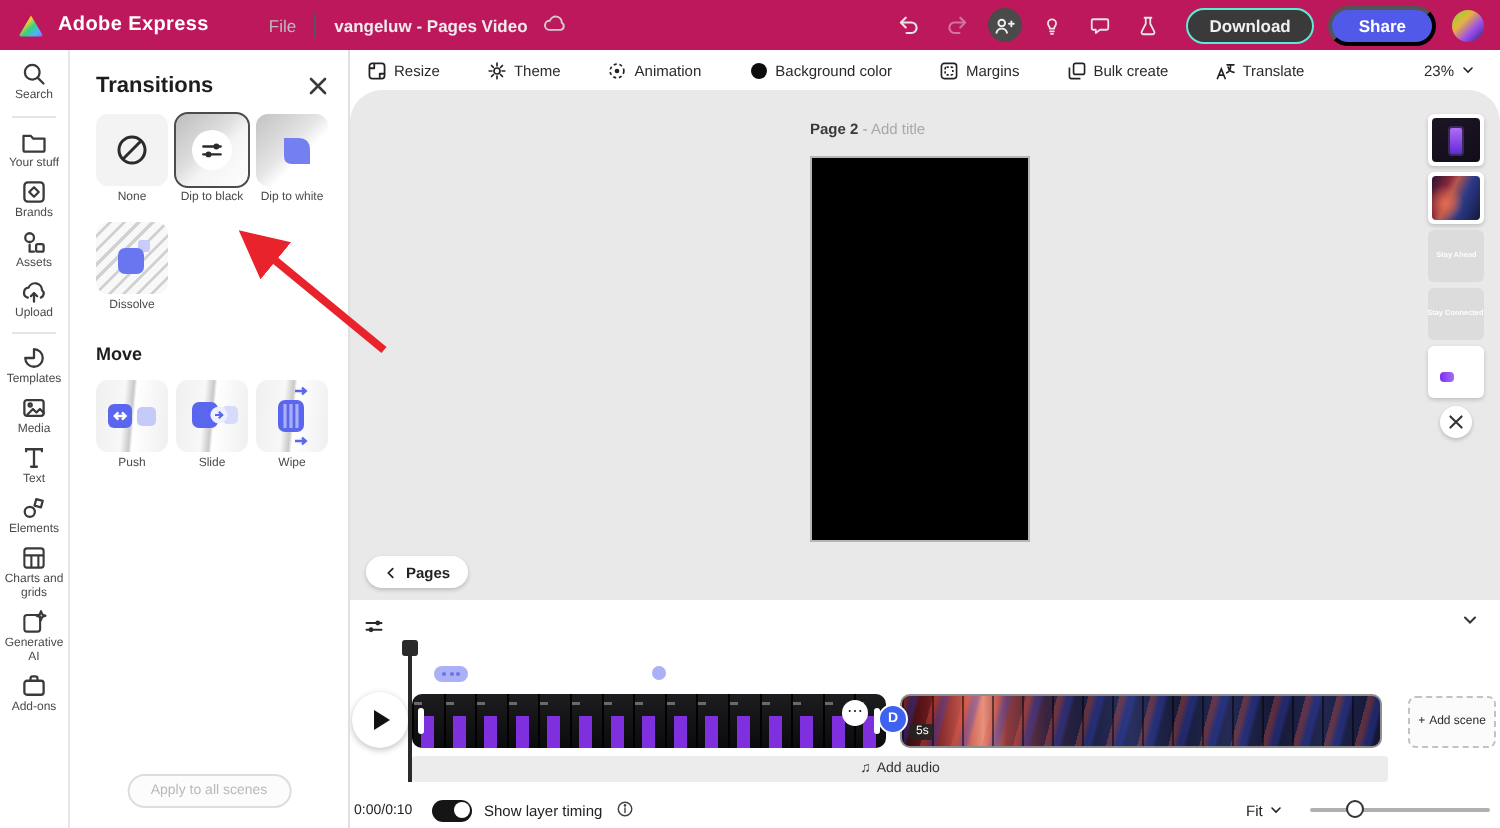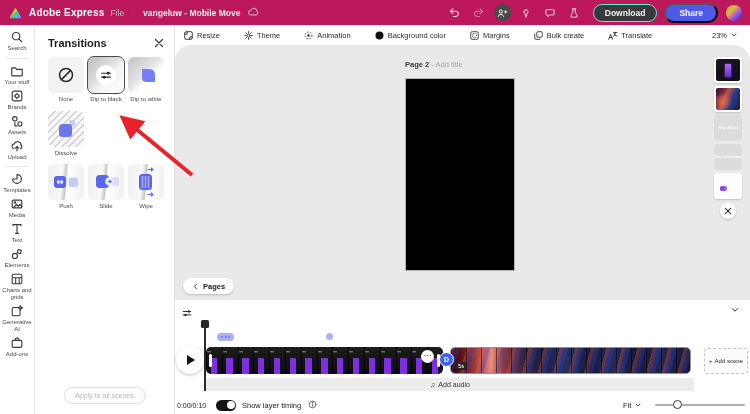--- a/index.html
+++ b/index.html
@@ -3,21 +3,21 @@
 <meta charset="utf-8">
 <style>
   * { margin:0; padding:0; box-sizing:border-box; }
   html,body { width:750px; height:414px; overflow:hidden; background:#fff;
               font-family:"Liberation Sans", sans-serif; position:relative; }
 
   
   .topbar { position:absolute; left:0; top:0; width:750px; height:25px; background:#be185d;
             display:flex; align-items:center; padding:0 8px; z-index:20; }
   .topbar .appname { color:#fff; font-size:10px; font-weight:bold; margin-left:6px; letter-spacing:.2px; }
-  .topbar .filemenu { color:#bdbdbd; font-size:8.5px; margin-left:6px; }
+  .topbar .filemenu { color:#bdbdbd; font-size:8.5px; margin-left:30px; }
   .topbar .vdiv { width:1px; height:12px; background:#555; margin:0 9px; }
   .topbar .doctitle { color:#ececec; font-size:8.5px; font-weight:600; }
   .topbar .cloud { margin-left:7px; display:flex; }
   .topbar .spacer { flex:1; }
   .tb-ic { display:flex; align-items:center; justify-content:center; width:18px; height:18px; margin-left:6px; }
   .tb-circle { background:#4a4a4a; border-radius:50%; width:17px; height:17px; }
   .btn-download { background:#3a3a3a; border:1px solid #5eead4; color:#f0f0f0; font-size:8.5px; font-weight:600;
                   border-radius:11px; padding:3px 11px; margin-left:10px; }
   .btn-share { background:#5159e8; color:#fff; font-size:8.5px; font-weight:600;
                border-radius:11px; padding:3px 13px; margin-left:7px; }
@@ -159,21 +159,21 @@
       <stop offset=".55" stop-color="#35d07f"></stop>
           <stop offset=".8" stop-color="#4db3ff"></stop>
       <stop offset="1" stop-color="#a25ff2"></stop>
         </linearGradient>
       </defs>
     <path d="M8 2 L14.3 12.6 Q15 14 13.5 14 H2.5 Q1 14 1.7 12.6 Z" fill="url(#lg)"></path>
   </svg>
   <span class="appname">Adobe Express</span>
   <span class="filemenu">File</span>
   <span class="vdiv"></span>
-  <span class="doctitle">vangeluw - Mobile Move</span>
+  <span class="doctitle">vangeluw - Pages Video</span>
   <span class="cloud">
     <svg class="ic" width="13" height="13" viewBox="0 0 16 16" fill="none" stroke="#cfcfcf" stroke-width="1.2">
       <path d="M4.5 11a2.8 2.8 0 0 1 .3-5.6A3.8 3.8 0 0 1 12.2 6.6 2.4 2.4 0 0 1 11.6 11z"></path>
       </svg>
   </span>
   <span class="spacer"></span>
   <span class="tb-ic">
     <svg class="ic" width="13" height="13" viewBox="0 0 16 16" fill="none" stroke="#e6e6e6" stroke-width="1.3" stroke-linecap="round" stroke-linejoin="round">
       <path d="M3.5 6.5H9.5a3.2 3.2 0 0 1 0 6.4H6.5"></path>
         <path d="M6 3.5 3 6.5l3 3"></path>
@@ -346,20 +346,21 @@
       <div class="tile tile-hatch">
         <svg class="ic" width="36" height="36" viewBox="0 0 36 36">
           <rect x="21" y="9" width="6" height="6" rx="1.5" fill="#c7ccf9"></rect>
           <rect x="11" y="13" width="13" height="13" rx="3.5" fill="#6a76ef"></rect>
         </svg>
       </div>
       <div class="tile-lbl">Dissolve</div>
     </div>
   </div>
 
+  <div class="section-lbl">Move</div>
   <div class="tile-row">
     <div class="tile-cell">
       <div class="tile tile-curl">
         <svg class="ic" width="36" height="36" viewBox="0 0 36 36">
           <rect x="6" y="12" width="12" height="12" rx="3" fill="#5b66ee"></rect>
           <path d="M10 18h4.5" stroke="#fff" stroke-width="1.2" fill="none"></path>
           <path d="M13 16.2 14.8 18 13 19.8M11.2 16.2 9.4 18l1.8 1.8" stroke="#fff" stroke-width="1.2" fill="none"></path>
           <rect x="20.5" y="13.5" width="9.5" height="9.5" rx="2.5" fill="#c5cbf8"></rect>
         </svg>
       </div>

